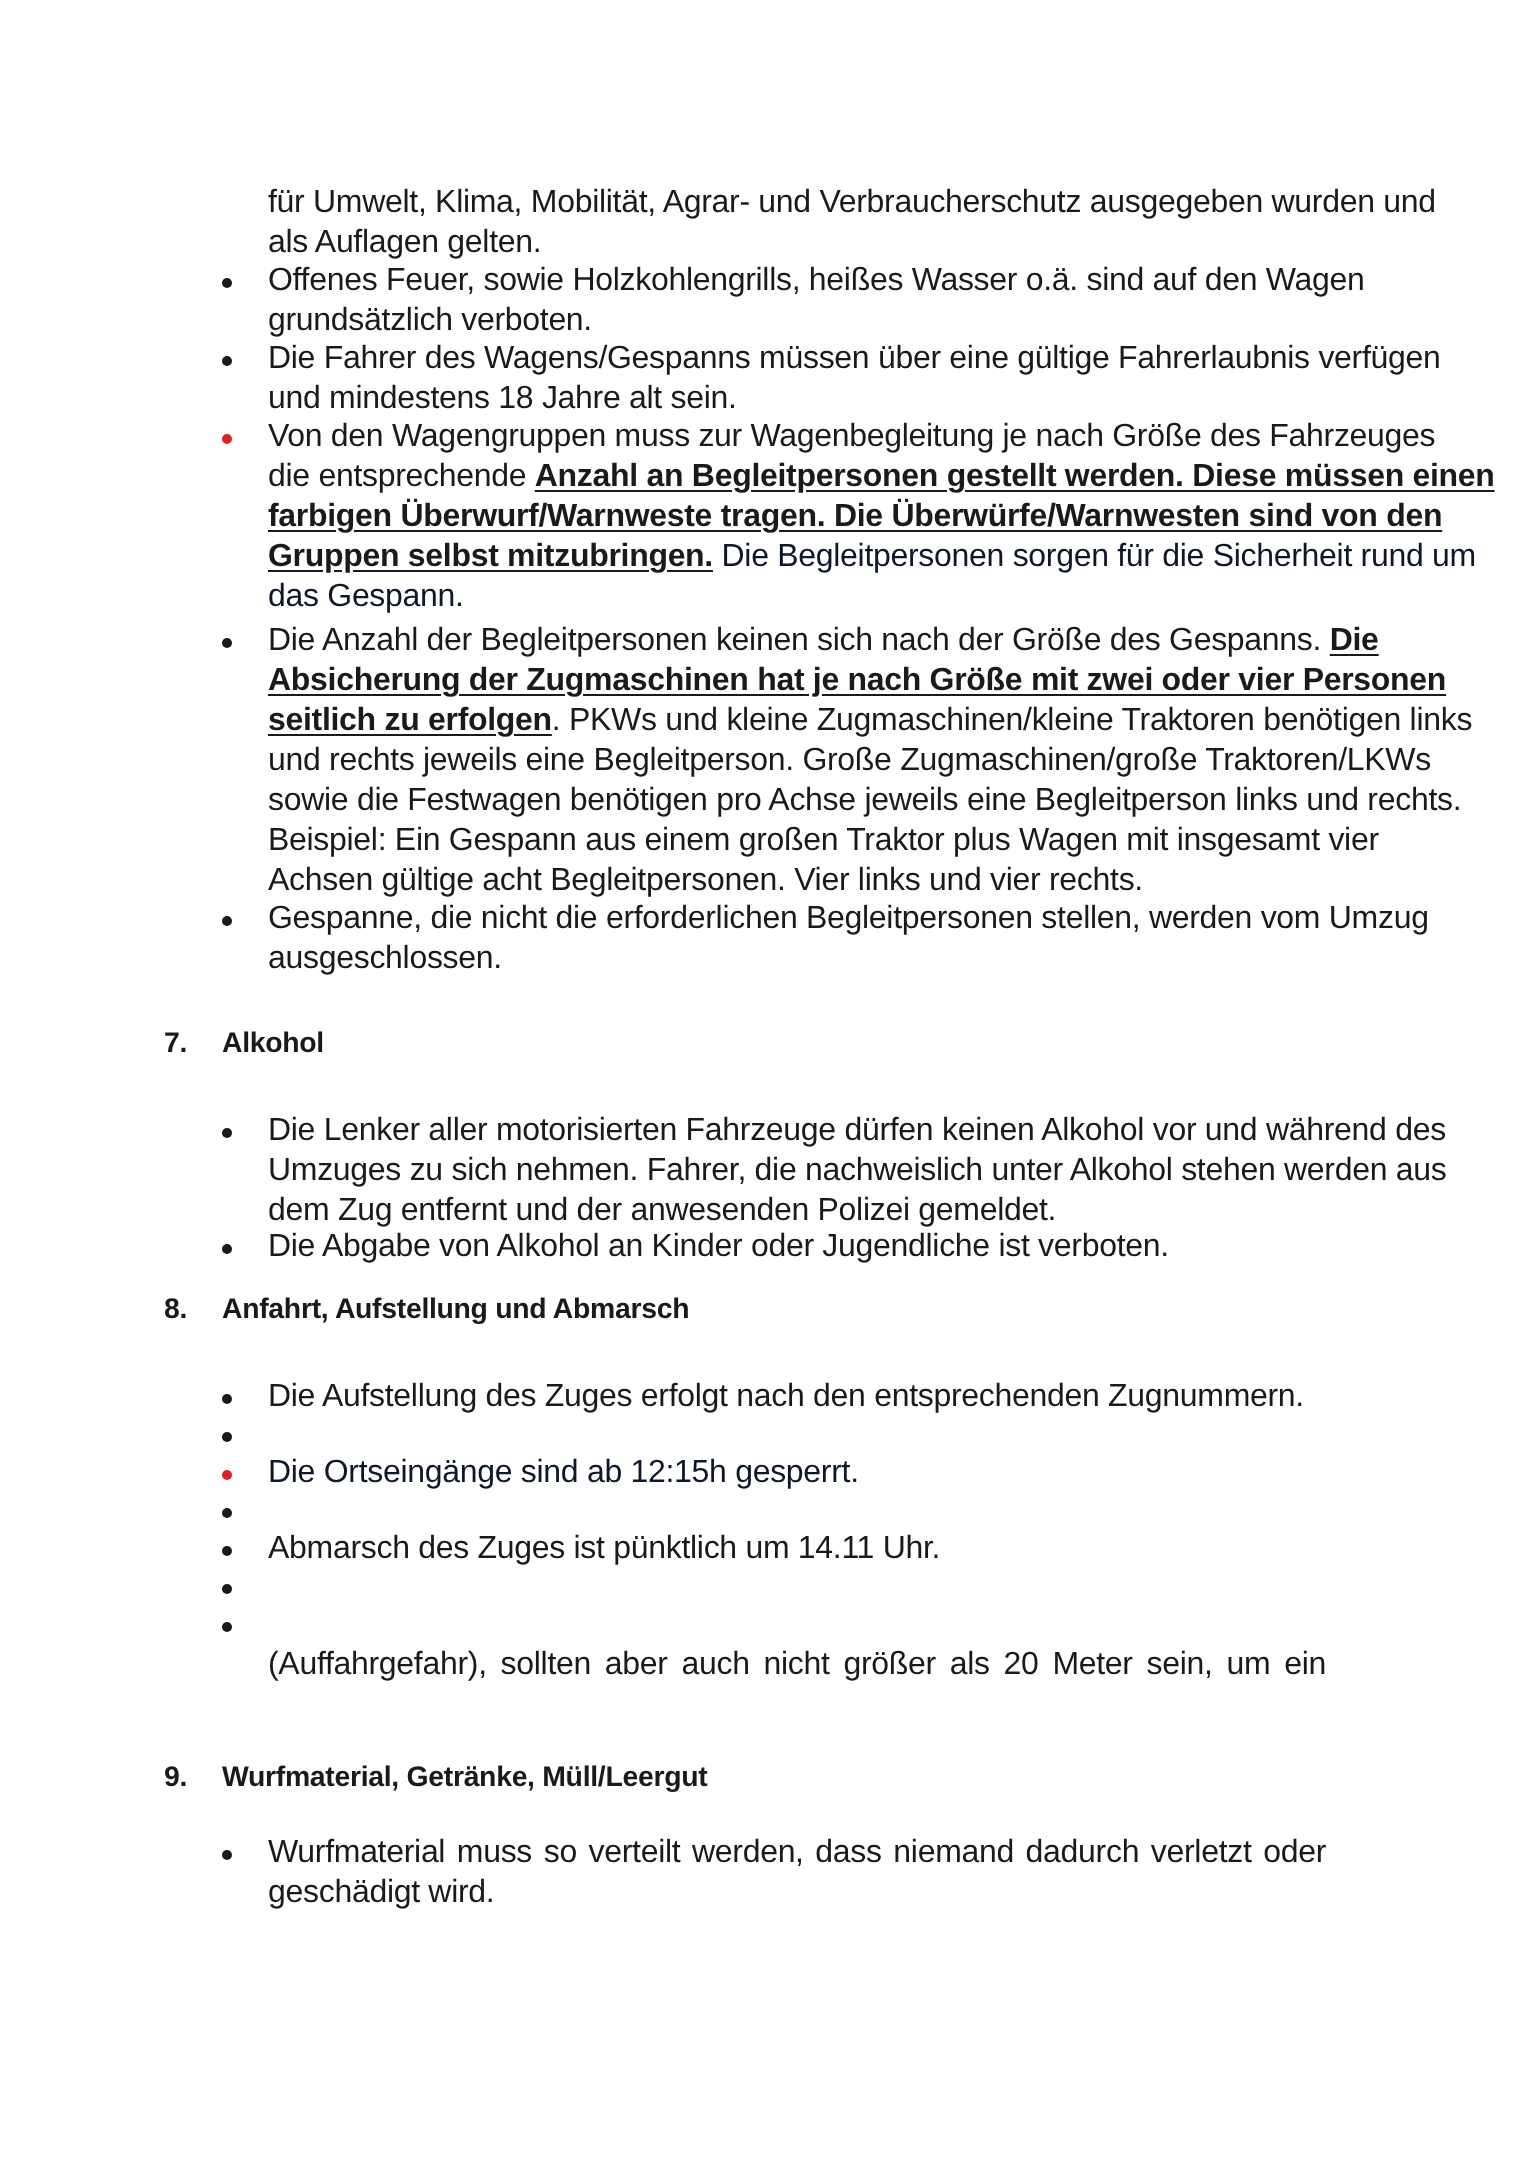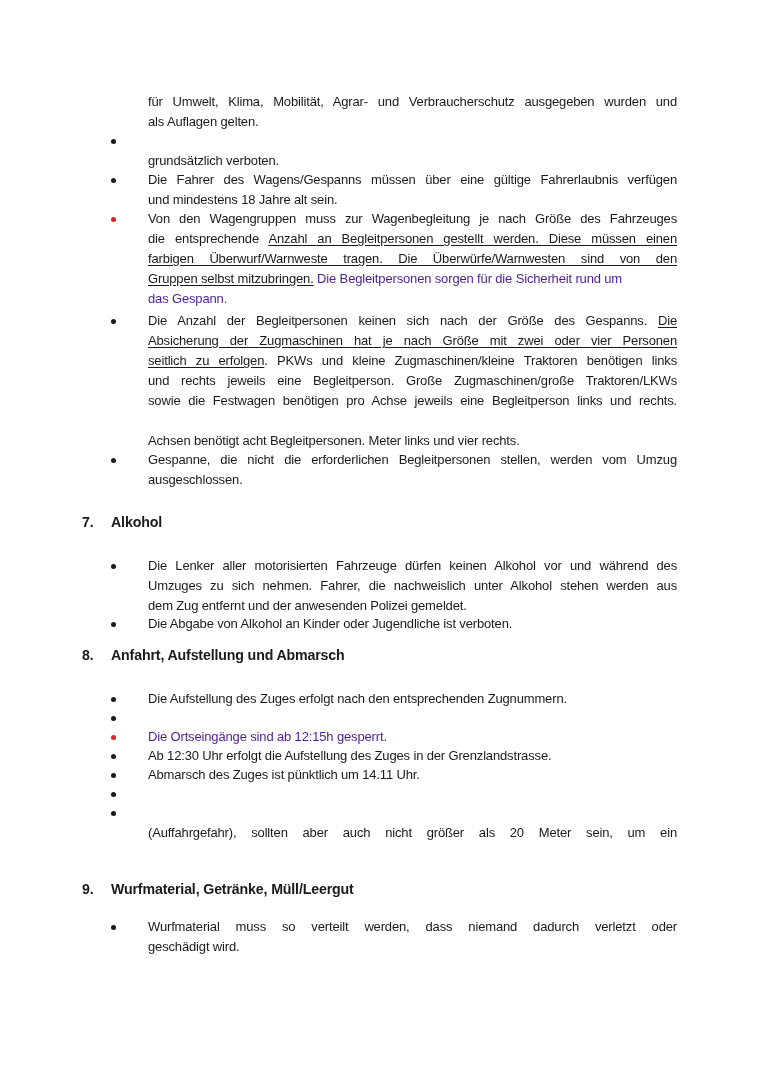--- a/index.html
+++ b/index.html
@@ -15,23 +15,23 @@
     font-family: "Liberation Sans", "DejaVu Sans", sans-serif;
     color: #1a1a1a;
   }
   .page {
     position: absolute;
     left: 0; top: 0;
     width: 763px; height: 1080px;
   }
   .line {
     position: absolute;
-    left: 148px;
+    left: 134px;
     width: 529px;
-    font-size: 13px;
+    font-size: 16px;
     line-height: 20px;
     height: 20px;
     white-space: nowrap;
     letter-spacing: -0.15px;
   }
   .justify {
     text-align: justify;
     text-align-last: justify;
   }
   .bullet {
@@ -44,22 +44,22 @@
     content: "";
     position: absolute;
     left: 1px;
     top: 8px;
     width: 5px;
     height: 5px;
     border-radius: 50%;
     background: #1a1a1a;
   }
   .bullet.red::before { background: #e02020; }
-  .red { color: #4c1d95; }
-  .bu { font-weight: normal; text-decoration: underline; text-underline-offset: 2px; }
+  .red { color: #0f172a; }
+  .bu { font-weight: bold; text-decoration: underline; text-underline-offset: 2px; }
   .heading {
     position: absolute;
     left: 82px;
     font-size: 14.2px;
     line-height: 20px;
     font-weight: bold;
     white-space: nowrap;
     letter-spacing: -0.15px;
   }
   .heading .num {
@@ -69,40 +69,42 @@
 </style>
 </head>
 <body>
 
 <div class="page">
 
   <div class="line justify" style="top:92px">für Umwelt, Klima, Mobilität, Agrar- und Verbraucherschutz ausgegeben wurden und</div>
   <div class="line" style="top:112px">als Auflagen gelten.</div>
 
   <span class="bullet" style="top:131px"></span>
+  <div class="line justify" style="top:131px">Offenes Feuer, sowie Holzkohlengrills, heißes Wasser o.ä. sind auf den Wagen</div>
   <div class="line" style="top:151px">grundsätzlich verboten.</div>
 
   <span class="bullet" style="top:170px"></span>
   <div class="line justify" style="top:170px">Die Fahrer des Wagens/Gespanns müssen über eine gültige Fahrerlaubnis verfügen</div>
   <div class="line" style="top:190px">und mindestens 18 Jahre alt sein.</div>
 
   <span class="bullet red" style="top:209px"></span>
   <div class="line justify" style="top:209px">Von den Wagengruppen muss zur Wagenbegleitung je nach Größe des Fahrzeuges</div>
   <div class="line justify" style="top:229px"><span>die entsprechende </span><span class="bu">Anzahl an Begleitpersonen gestellt werden. Diese müssen einen</span></div>
   <div class="line justify bu" style="top:249px">farbigen Überwurf/Warnweste tragen. Die Überwürfe/Warnwesten sind von den</div>
   <div class="line" style="top:269px"><span class="bu">Gruppen selbst mitzubringen.</span><span class="red"> Die Begleitpersonen sorgen für die Sicherheit rund um</span></div>
   <div class="line red" style="top:289px">das Gespann.</div>
 
   <span class="bullet" style="top:311px"></span>
   <div class="line justify" style="top:311px"><span>Die Anzahl der Begleitpersonen keinen sich nach der Größe des Gespanns. </span><span class="bu">Die</span></div>
   <div class="line justify bu" style="top:331px">Absicherung der Zugmaschinen hat je nach Größe mit zwei oder vier Personen</div>
   <div class="line justify" style="top:351px"><span class="bu">seitlich zu erfolgen</span><span>. PKWs und kleine Zugmaschinen/kleine Traktoren benötigen links</span></div>
   <div class="line justify" style="top:371px">und rechts jeweils eine Begleitperson. Große Zugmaschinen/große Traktoren/LKWs</div>
   <div class="line justify" style="top:391px">sowie die Festwagen benötigen pro Achse jeweils eine Begleitperson links und rechts.</div>
-  <div class="line" style="top:431px">Achsen benötigt acht Begleitpersonen. Meter links und vier rechts.</div>
+  <div class="line justify" style="top:411px">Beispiel: Ein Gespann aus einem großen Traktor plus Wagen mit insgesamt vier</div>
+  <div class="line" style="top:431px">Achsen gültige acht Begleitpersonen. Vier links und vier rechts.</div>
 
   <span class="bullet" style="top:450px"></span>
   <div class="line justify" style="top:450px">Gespanne, die nicht die erforderlichen Begleitpersonen stellen, werden vom Umzug</div>
   <div class="line" style="top:470px">ausgeschlossen.</div>
 
   <div class="heading" style="top:512px"><span class="num">7.</span><span>Alkohol</span></div>
 
   <span class="bullet" style="top:556px"></span>
   <div class="line justify" style="top:556px">Die Lenker aller motorisierten Fahrzeuge dürfen keinen Alkohol vor und während des</div>
   <div class="line justify" style="top:576px">Umzuges zu sich nehmen. Fahrer, die nachweislich unter Alkohol stehen werden aus</div>
@@ -115,21 +117,20 @@
 
   <span class="bullet" style="top:689px"></span>
   <div class="line" style="top:689px">Die Aufstellung des Zuges erfolgt nach den entsprechenden Zugnummern.</div>
 
   <span class="bullet" style="top:708px"></span>
 
   <span class="bullet red" style="top:727px"></span>
   <div class="line red" style="top:727px">Die Ortseingänge sind ab 12:15h gesperrt.</div>
 
   <span class="bullet" style="top:746px"></span>
-  <div class="line" style="top:746px">Ab 12:30 Uhr erfolgt die Aufstellung des Zuges in der Grenzlandstrasse.</div>
 
   <span class="bullet" style="top:765px"></span>
   <div class="line" style="top:765px">Abmarsch des Zuges ist pünktlich um 14.11 Uhr.</div>
 
   <span class="bullet" style="top:784px"></span>
 
   <span class="bullet" style="top:803px"></span>
   <div class="line justify" style="top:823px">(Auffahrgefahr), sollten aber auch nicht größer als 20 Meter sein, um ein</div>
 
   <div class="heading" style="top:879px"><span class="num">9.</span><span>Wurfmaterial, Getränke, Müll/Leergut</span></div>

